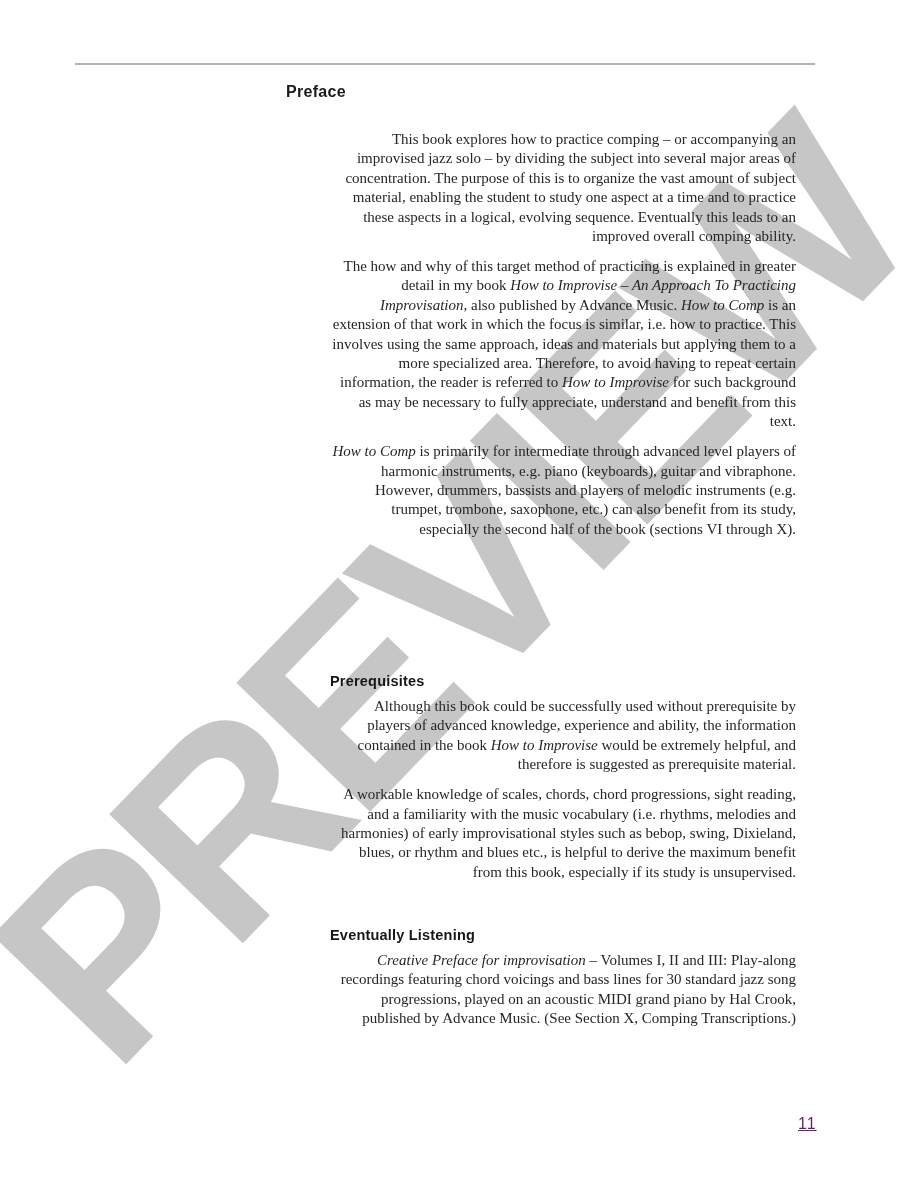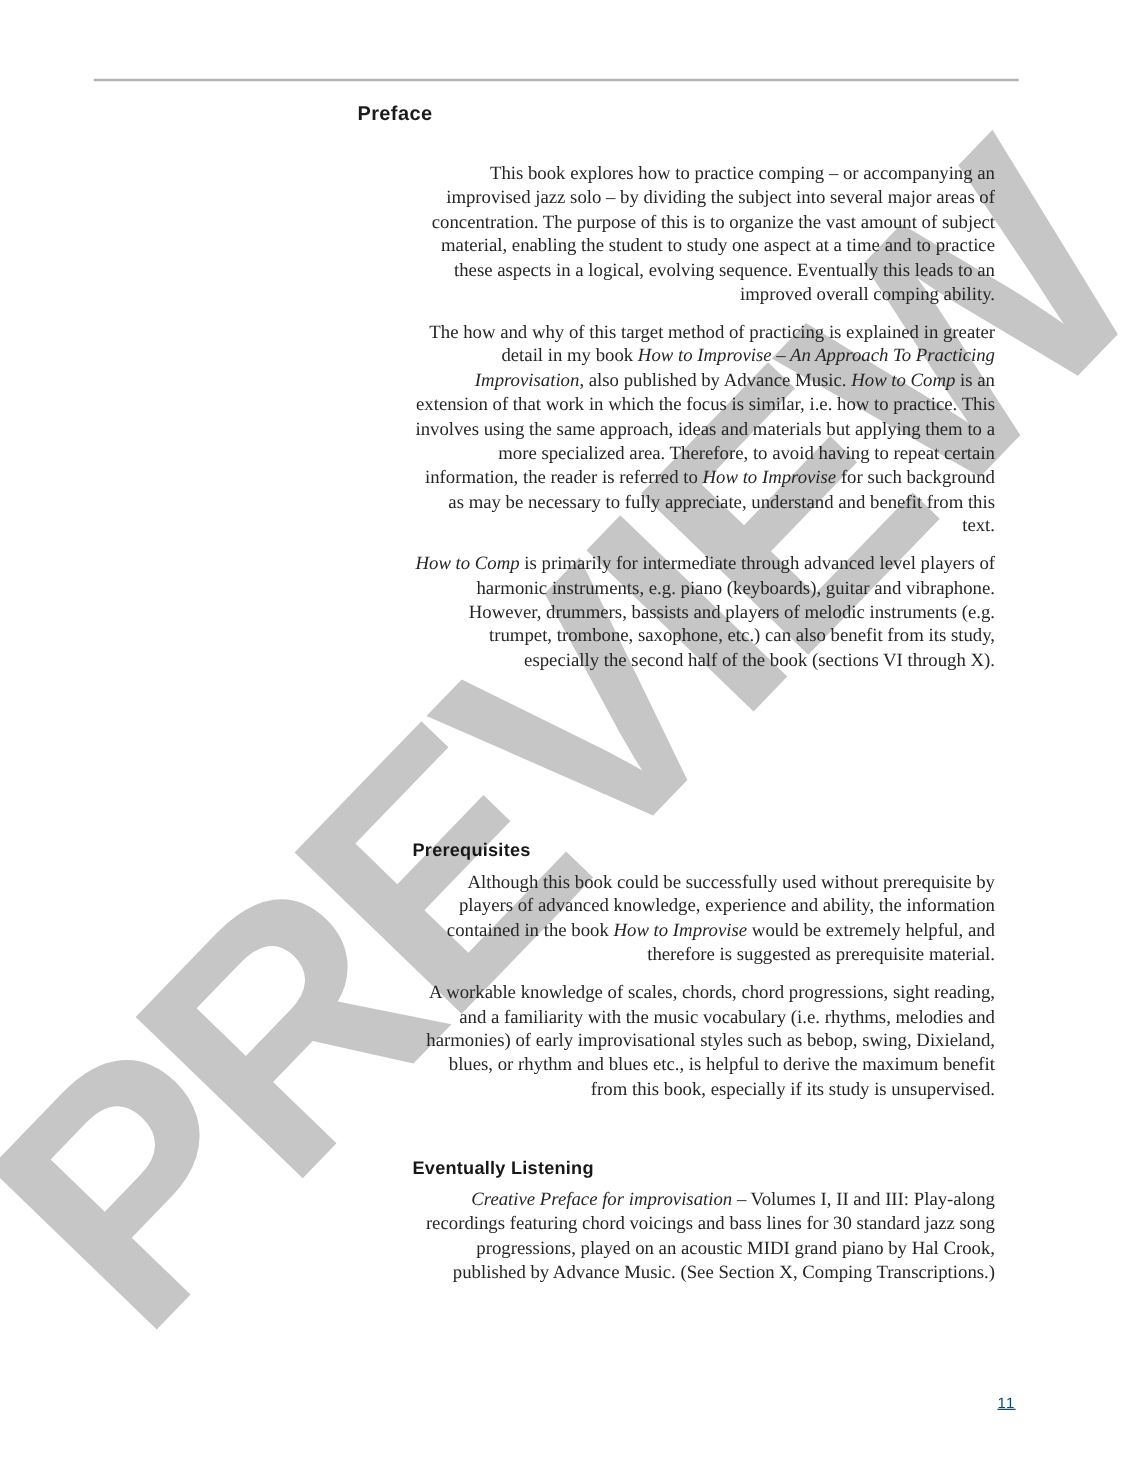--- a/index.html
+++ b/index.html
@@ -77,23 +77,23 @@
     font-size: 14.5px;
     line-height: 18px;
     letter-spacing: 0.2px;
     color: #171717;
   }
   .page-number {
     position: absolute;
     left: 798px;
     top: 1115px;
     font-family: "Liberation Sans", sans-serif;
-    font-size: 12px;
+    font-size: 16px;
     letter-spacing: 1px;
-    color: #0c4a6e;
+    color: #701a75;
     z-index: 2;
     text-decoration: underline;
   }
 </style>
 </head>
 <body>
 
 <div class="page">
   <div class="top-rule"></div>
   <h1 class="title">Preface</h1>

